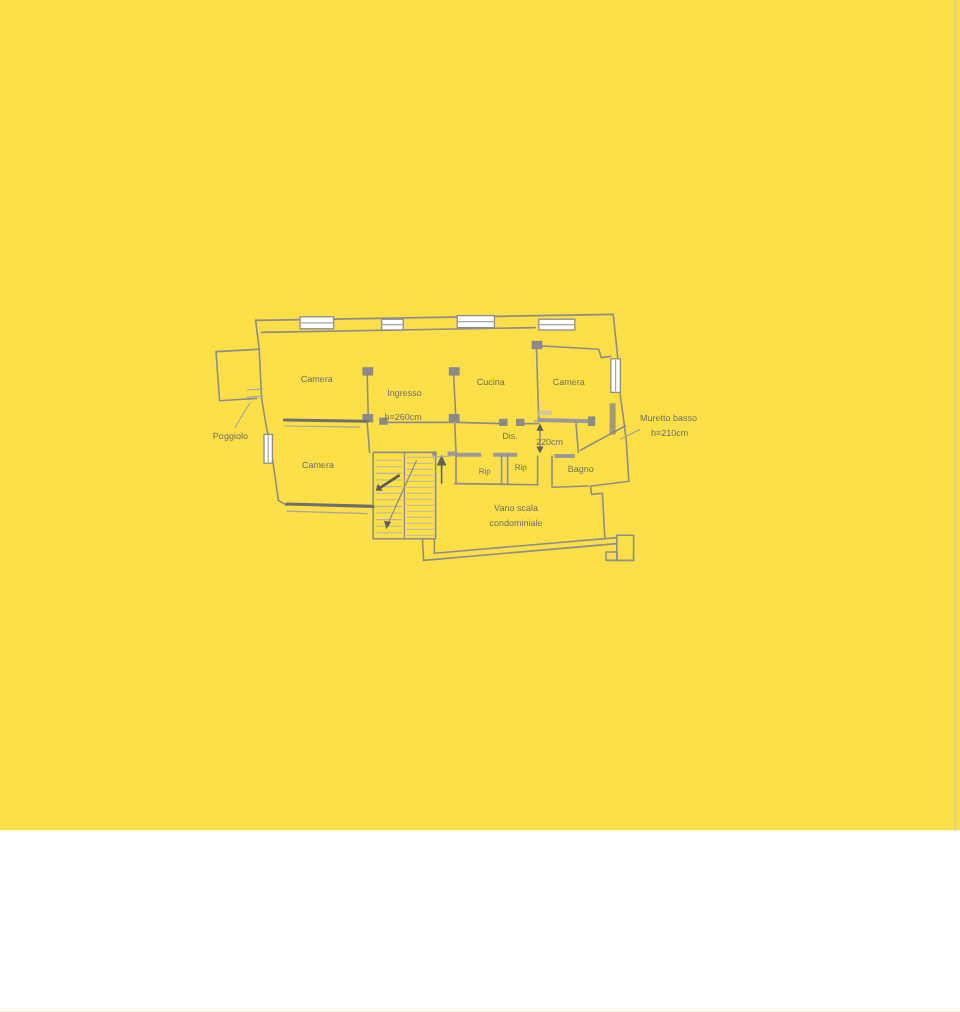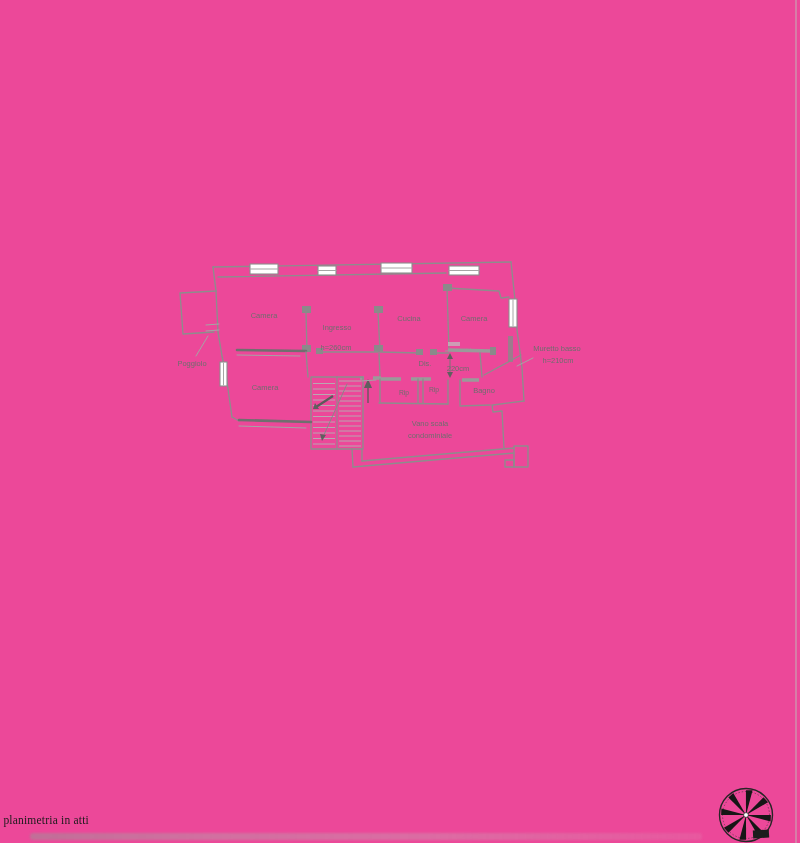--- a/index.html
+++ b/index.html
@@ -1,16 +1,16 @@
 <!DOCTYPE html>
 <html><head>
 <meta charset="utf-8">
 <style>
   html,body{margin:0;padding:0;background:#ffffff;}
-  #page{position:relative;width:800px;height:843px;background:#ec4899;overflow:hidden;
+  #page{position:relative;width:800px;height:692px;background:#fde047;overflow:hidden;
         font-family:"Liberation Sans",sans-serif;}
   #plan-svg{position:absolute;left:0;top:0;}
   .soft{filter:blur(0.25px);}
   .w{stroke:#8d8d8d;stroke-width:1.35;fill:none;stroke-linejoin:round;stroke-linecap:round;}
   .w2{stroke:#9a9a9a;stroke-width:3.4;fill:none;stroke-linecap:butt;}
   .wd{stroke:#6f6f6f;stroke-width:2.6;fill:none;stroke-linecap:round;}
   .thin{stroke:#a5a5a5;stroke-width:1;fill:none;stroke-linecap:round;}
   .dash{stroke:#9a9a9a;stroke-width:1;stroke-dasharray:3 2;fill:none;}
   .hatch{stroke:#b3b3b3;stroke-width:0.9;fill:none;}
   .jamb{fill:#8a8a8a;}

